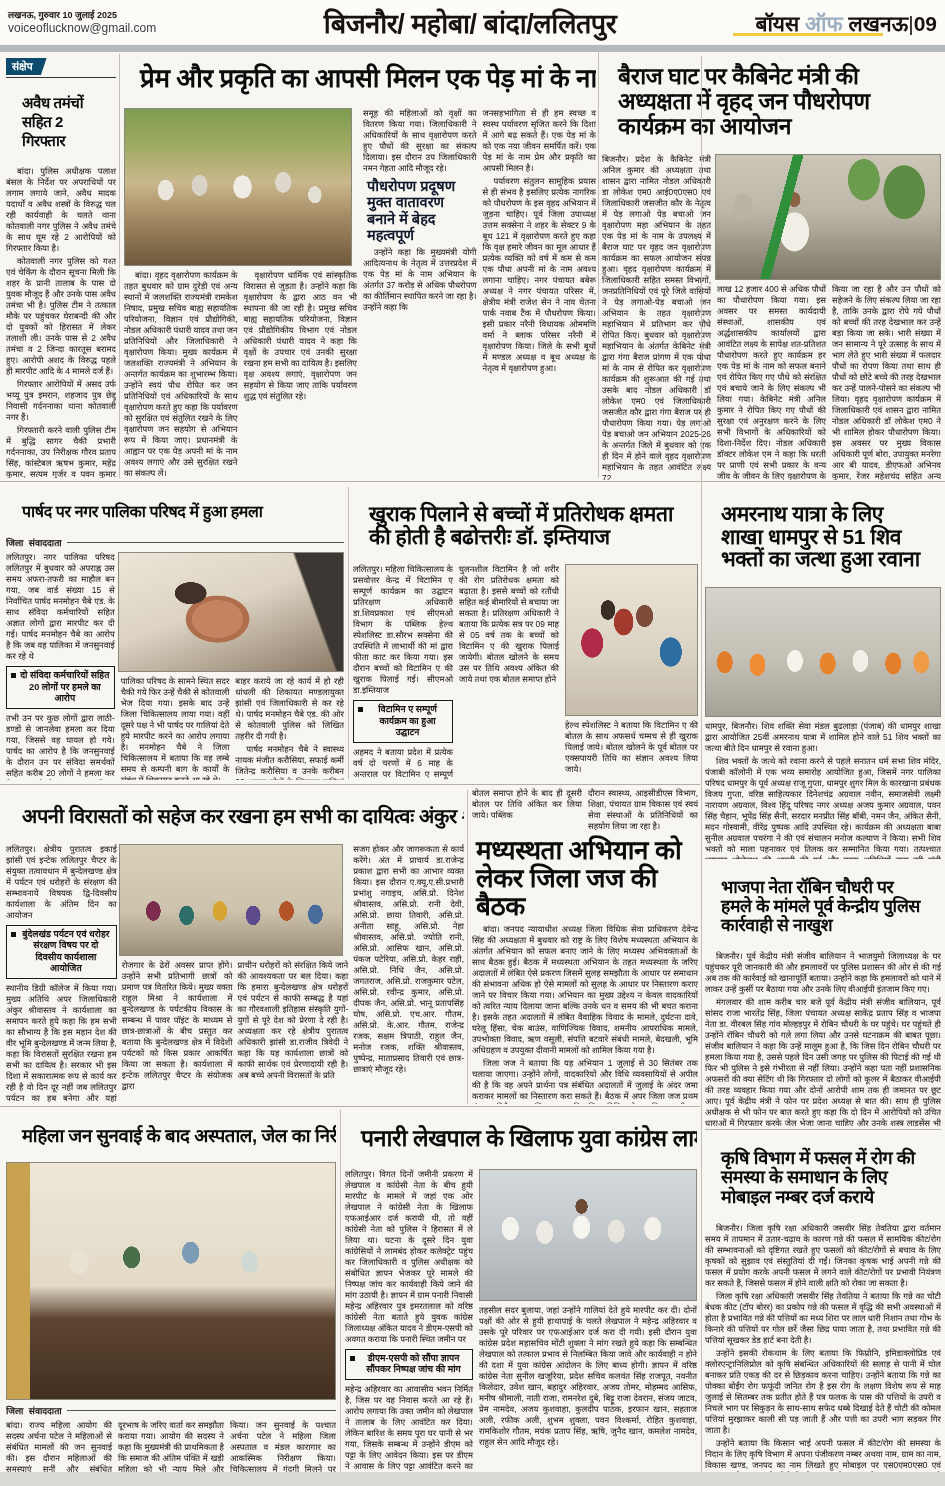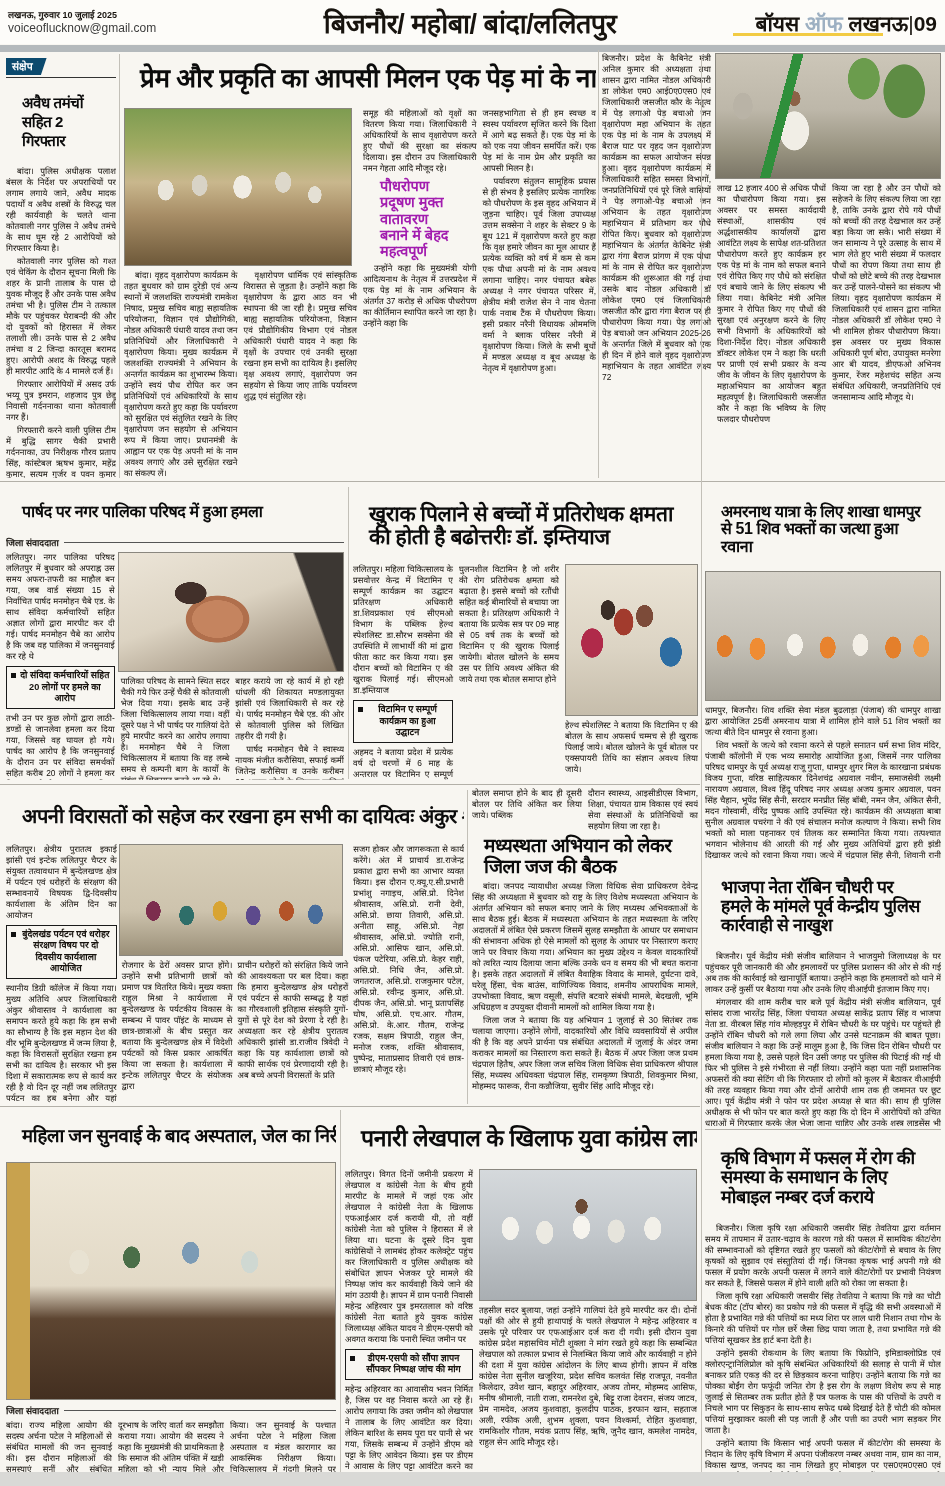--- a/index.html
+++ b/index.html
@@ -6,23 +6,23 @@
   .page{position:relative;width:945px;height:1486px;background:#f8f6f1;overflow:hidden;
         font-family:"Liberation Sans","DejaVu Sans",sans-serif;color:#17130e;}
   .art{position:absolute;overflow:hidden;}
   .hl{font-weight:800;color:#0b0b0b;letter-spacing:-0.4px;line-height:1.08;margin:16px;}
   .b{font-size:8.4px;line-height:11px;text-align:justify;margin:0 0 2px;text-indent:11px;}
   .cols{display:flex;gap:6px;position:relative;}
   .col{flex:1 1 0;min-width:0;}
   .bx{border:1.3px solid #1a1a1a;padding:3px 4px;margin:4px 0;font-weight:700;font-size:9.2px;
       line-height:1.25;text-align:center;display:flex;gap:4px;align-items:flex-start;}
   .bx .sq{width:5px;height:5px;background:#111;flex:0 0 auto;margin-top:3px;}
-  .byline{display:flex;align-items:center;gap:5px;font-weight:700;font-size:9px;margin:4px 0 3px;}
+  .byline{display:flex;align-items:center;gap:5px;font-weight:700;font-size:9px;margin:4px 0 3px;font-family:Liberation Mono, monospace;}
   .byline::after{content:"";flex:1;height:1px;background:#555;}
-  .sub{font-weight:800;font-size:14.5px;line-height:1.12;margin:4px 17px;color:#a21caf;}
+  .sub{font-weight:800;font-size:14.5px;line-height:1.12;margin:4px 4px;color:#0f172a;}
   .vr{position:absolute;width:1px;background:#c3c0b8;}
   .hr{position:absolute;height:1px;background:#b3b0a8;}
   .ph{position:absolute;border:1px solid #8a877f;box-sizing:border-box;}
   .seclbl{background:#0c4a6e;color:#fff;font-weight:700;font-size:10.5px;padding:1px 14px 2px 6px;
           display:inline-block;clip-path:polygon(0 0,100% 0,86% 100%,0 100%);}
   .ph1{background:radial-gradient(13px 17px at 18% 52%,#e9e5da 0 60%,transparent 62%),radial-gradient(13px 17px at 33% 49%,#d8d3c6 0 60%,transparent 62%),radial-gradient(15px 19px at 52% 50%,#f0ece3 0 60%,transparent 62%),radial-gradient(13px 17px at 70% 47%,#ddd8cb 0 60%,transparent 62%),radial-gradient(11px 14px at 84% 55%,#e4e0d4 0 60%,transparent 62%),linear-gradient(180deg,#7e9c51 0%,#a0ab62 24%,#c9b78d 47%,#a78d66 68%,#6e593a 100%);}
   .ph2{background:linear-gradient(105deg,transparent 30%,#2f8f3b 30% 34%,transparent 34%),radial-gradient(24px 32px at 35% 62%,#f1eee6 0 60%,transparent 62%),radial-gradient(10px 12px at 35% 36%,#8c6247 0 60%,transparent 62%),radial-gradient(34px 44px at 84% 30%,#5e8c44 0 60%,transparent 62%),radial-gradient(26px 34px at 66% 20%,#6b9c4d 0 60%,transparent 62%),radial-gradient(16px 22px at 12% 42%,#b9b3a6 0 60%,transparent 62%),linear-gradient(180deg,#ccc6b8 0%,#bdb7a9 45%,#97927f 78%,#7b7667 100%);}
   .ph3{background:radial-gradient(26px 18px at 32% 34%,#42302a 0 60%,transparent 62%),radial-gradient(46px 34px at 44% 56%,#c5845f 0 55%,#b06f4c 56% 68%,transparent 70%),linear-gradient(250deg,#3c3733 0 18%,transparent 19%),linear-gradient(160deg,#ece5d8 0%,#dcd3c2 45%,#8a7a66 100%);}
   .ph4{background:radial-gradient(18px 24px at 20% 52%,#b02a4a 0 60%,transparent 62%),radial-gradient(16px 22px at 44% 38%,#a23b2d 0 60%,transparent 62%),radial-gradient(18px 24px at 80% 58%,#2d6da2 0 60%,transparent 62%),radial-gradient(14px 18px at 60% 34%,#7c4b39 0 60%,transparent 62%),radial-gradient(12px 16px at 32% 30%,#3a2d26 0 60%,transparent 62%),linear-gradient(180deg,#ebe4d6 0%,#dcd4c4 55%,#c6bdab 100%);}
   .ph5{background:radial-gradient(13px 18px at 8% 58%,#e17c2a 0 60%,transparent 62%),radial-gradient(13px 18px at 22% 60%,#ef8c33 0 60%,transparent 62%),radial-gradient(13px 18px at 38% 57%,#f5f2ea 0 60%,transparent 62%),radial-gradient(13px 18px at 52% 59%,#e8832e 0 60%,transparent 62%),radial-gradient(13px 18px at 66% 57%,#f3efe6 0 60%,transparent 62%),radial-gradient(13px 18px at 80% 59%,#e47f2b 0 60%,transparent 62%),radial-gradient(13px 18px at 92% 58%,#ef9a45 0 60%,transparent 62%),linear-gradient(180deg,#d7d3ca 0%,#c4c0b6 55%,#a5a196 100%);}
@@ -78,20 +78,21 @@
       </div>
       <div class="col">
         <p class="b" style="text-indent:0">जनसहभागिता से ही हम स्वच्छ व स्वस्थ पर्यावरण सृजित करने कि दिशा में आगे बढ़ सकते हैं। एक पेड़ मां के को एक नया जीवन समर्पित करें। एक पेड़ मां के नाम प्रेम और प्रकृति का आपसी मिलन है।</p>
         <p class="b">पर्यावरण संतुलन सामूहिक प्रयास से ही संभव है इसलिए प्रत्येक नागरिक को पौधरोपण के इस वृहद अभियान में जुड़ना चाहिए। पूर्व जिला उपाध्यक्ष उत्तम सक्सेना ने शहर के सेक्टर 9 के बूथ 121 में वृक्षारोपण करते हुए कहा कि वृक्ष हमारे जीवन का मूल आधार हैं प्रत्येक व्यक्ति को वर्ष में कम से कम एक पौधा अपनी मां के नाम अवश्य लगाना चाहिए। नगर पंचायत बबेरू अध्यक्ष ने नगर पंचायत परिसर में, क्षेत्रीय मंत्री राजेश सेन ने नाव चेतना पार्क नवाब टैंक में पौधरोपण किया। इसी प्रकार नरैनी विधायक ओममणि वर्मा ने ब्लाक परिसर नरैनी में वृक्षारोपण किया। जिले के सभी बूथों में मण्डल अध्यक्ष व बूथ अध्यक्ष के नेतृत्व में वृक्षारोपण हुआ।</p>
       </div>
     </div>
   </div>
   <div class="vr" style="left:598px;top:50px;height:428px"></div>
 
   <div class="art" style="left:602px;top:48px;width:339px;height:432px">
+    <h1 class="hl" style="font-size:23px">बैराज घाट पर कैबिनेट मंत्री की अध्यक्षता में वृहद जन पौधरोपण कार्यक्रम का आयोजन</h1>
     <div class="cols" style="margin-top:5px;height:368px">
       <div class="ph ph2" style="left:113px;top:0;width:226px;height:126px"></div>
       <div class="col">
           <p class="b" style="text-indent:0">बिजनौर। प्रदेश के कैबिनेट मंत्री अनिल कुमार की अध्यक्षता तथा शासन द्वारा नामित नोडल अधिकारी डा लोकेश एम0 आई0ए0एस0 एवं जिलाधिकारी जसजीत कौर के नेतृत्व में पेड़ लगाओ पेड़ बचाओ जन वृक्षारोपण महा अभियान के तहत एक पेड़ मां के नाम के उपलक्ष्य में बैराज घाट पर वृहद जन वृक्षारोपण कार्यक्रम का सफल आयोजन संपन्न हुआ। वृहद वृक्षारोपण कार्यक्रम में जिलाधिकारी सहित समस्त विभागों, जनप्रतिनिधियों एवं पूरे जिले वासियों ने पेड़ लगाओ-पेड़ बचाओ जन अभियान के तहत वृक्षारोपण महाभियान में प्रतिभाग कर पौधे रोपित किए। बुधवार को वृक्षारोपण महाभियान के अंतर्गत केबिनेट मंत्री द्वारा गंगा बैराज प्रांगण में एक पौधा मां के नाम से रोपित कर वृक्षारोपण कार्यक्रम की शुरूआत की गई तथा उसके बाद नोडल अधिकारी डॉ लोकेश एम0 एवं जिलाधिकारी जसजीत कौर द्वारा गंगा बैराज पर ही पौधारोपण किया गया। पेड़ लगाओ पेड़ बचाओ जन अभियान 2025-26 के अन्तर्गत जिले में बुधवार को एक ही दिन में होने वाले वृहद वृक्षारोपण महाभियान के तहत आवंटित लक्ष्य 72</p>
         </div>
       <div class="col" style="padding-top:130px">
           <p class="b" style="text-indent:0">लाख 12 हजार 400 से अधिक पौधों का पौधारोपण किया गया। इस अवसर पर समस्त कार्यदायी संस्थाओं, शासकीय एवं अर्द्धशासकीय कार्यालयों द्वारा आवंटित लक्ष्य के सापेक्ष शत-प्रतिशत पौधारोपण करते हुए कार्यक्रम हर एक पेड़ मां के नाम को सफल बनाने एवं रोपित किए गए पौधे को संरक्षित एवं बचाये जाने के लिए संकल्प भी लिया गया। केबिनेट मंत्री अनिल कुमार ने रोपित किए गए पौधों की सुरक्षा एवं अनुरक्षण करने के लिए सभी विभागों के अधिकारियों को दिशा-निर्देश दिए। नोडल अधिकारी डॉक्टर लोकेश एम ने कहा कि धरती पर प्राणी एवं सभी प्रकार के वन्य जीव के जीवन के लिए वृक्षारोपण के महाअभियान का आयोजन बहुत महत्वपूर्ण है। जिलाधिकारी जसजीत कौर ने कहा कि भविष्य के लिए फलदार पौधरोपण</p>
         </div>
       <div class="col" style="padding-top:130px">
           <p class="b" style="text-indent:0">किया जा रहा है और उन पौधों को सहेजने के लिए संकल्प लिया जा रहा है, ताकि उनके द्वारा रोपे गये पौधों को बच्चों की तरह देखभाल कर उन्हें बड़ा किया जा सके। भारी संख्या में जन सामान्य ने पूरे उत्साह के साथ में भाग लेते हुए भारी संख्या में फलदार पौधों का रोपण किया तथा साथ ही पौधों को छोटे बच्चे की तरह देखभाल कर उन्हें पालने-पोसने का संकल्प भी लिया। वृहद वृक्षारोपण कार्यक्रम में जिलाधिकारी एवं शासन द्वारा नामित नोडल अधिकारी डॉ लोकेश एम0 ने भी शामिल होकर पौधारोपण किया। इस अवसर पर मुख्य विकास अधिकारी पूर्ण बोरा, उपायुक्त मनरेगा आर बी यादव, डीएफओ अभिनव कुमार, रेंजर महेशचंद सहित अन्य संबंधित अधिकारी, जनप्रतिनिधि एवं जनसामान्य आदि मौजूद थे।</p>
@@ -143,21 +144,21 @@
       </div>
       <div class="ph ph4" style="left:212px;top:0;width:133px;height:152px"></div>
       <div style="position:absolute;left:212px;top:156px;width:133px;height:82px">
         <p class="b" style="text-indent:0">हेल्थ स्पेशलिस्ट ने बताया कि विटामिन ए की बोतल के साथ अफसर्ध चम्मच से ही खुराक पिलाई जाये। बोतल खोलने के पूर्व बोतल पर एक्सपायरी तिथि का संज्ञान अवश्य लिया जाये।</p>
       </div>
     </div>
   </div>
   <div class="vr" style="left:701px;top:56px;height:1416px"></div>
 
   <div class="art" style="left:705px;top:487px;width:236px;height:372px">
-    <h2 class="hl" style="font-size:16px">अमरनाथ यात्रा के लिए शाखा धामपुर से 51 शिव भक्तों का जत्था हुआ रवाना</h2>
+    <h2 class="hl" style="font-size:21px">अमरनाथ यात्रा के लिए शाखा धामपुर से 51 शिव भक्तों का जत्था हुआ रवाना</h2>
     <div class="ph ph5" style="position:relative;display:block;width:236px;height:130px;margin:5px 0 4px"></div>
     <p class="b" style="text-indent:0">धामपुर, बिजनौर। शिव शक्ति सेवा मंडल बुढलाड़ा (पंजाब) की धामपुर शाखा द्वारा आयोजित 25वीं अमरनाथ यात्रा में शामिल होने वाले 51 शिव भक्तों का जत्था बीते दिन धामपुर से रवाना हुआ।</p>
     <p class="b">शिव भक्तों के जत्थे को रवाना करने से पहले सनातन धर्म सभा शिव मंदिर, पंजाबी कॉलोनी में एक भव्य समारोह आयोजित हुआ, जिसमें नगर पालिका परिषद धामपुर के पूर्व अध्यक्ष राजू गुप्ता, धामपुर शुगर मिल के कारखाना प्रबंधक विजय गुप्ता, वरिष्ठ साहित्यकार दिनेशचंद्र अग्रवाल नवीन, समाजसेवी लक्ष्मी नारायण अग्रवाल, विश्व हिंदू परिषद नगर अध्यक्ष अजय कुमार अग्रवाल, पवन सिंह चैहान, भूपेंद्र सिंह सैनी, सरदार मनप्रीत सिंह बॉबी, नमन जैन, अंकित सैनी, मदन गोस्वामी, वीरेंद्र पुष्पक आदि उपस्थित रहे। कार्यक्रम की अध्यक्षता बाबा सुनील अग्रवाल पचरंगा ने की एवं संचालन मनोज कल्याण ने किया। सभी शिव भक्तों को माला पहनाकर एवं तिलक कर सम्मानित किया गया। तत्पश्चात भगवान भोलेनाथ की आरती की गई और मुख्य अतिथियों द्वारा हरी झंडी दिखाकर जत्थे को रवाना किया गया। जत्थे में चंद्रपाल सिंह सैनी, शिवानी रानी सैनी, मोहित सैनी, पुलकित जैन, तेजपाल सिंह, गोविंद सिंह चैहान, मोहित सिंह, मनोज कुमार, दयाल राणा, अर्जुन सिंह, कृष्ण कुमार, शोभित कुमार, विनोद शर्मा, महावीर सिंह, विजेंद्र सिंह आदि शिव भक्त शामिल रहे।</p>
   </div>
 
   <div class="hr" style="left:0;top:784px;width:700px"></div>
 
   <div class="art" style="left:6px;top:790px;width:458px;height:314px">
     <h2 class="hl" style="font-size:20px;white-space:nowrap">अपनी विरासतों को सहेज कर रखना हम सभी का दायित्वः अंकुर श्रीवास्तव</h2>
     <div class="cols" style="margin-top:5px;height:280px;gap:5px">
@@ -185,21 +186,21 @@
 
   <div class="art" style="left:472px;top:788px;width:226px;height:316px">
     <div class="cols" style="height:46px">
       <div class="col">
           <p class="b" style="text-indent:0">बोतल समाप्त होने के बाद ही दूसरी बोतल पर तिथि अंकित कर लिया जाये। पब्लिक</p>
         </div>
       <div class="col">
           <p class="b" style="text-indent:0">दौरान स्वास्थ्य, आइसीडीएस विभाग, शिक्षा, पंचायत ग्राम विकास एवं स्वयं सेवा संस्थाओं के प्रतिनिधियों का सहयोग लिया जा रहा है।</p>
         </div>
     </div>
-    <h2 class="hl" style="font-size:19px;margin:2px 12px 4px">मध्यस्थता अभियान को लेकर जिला जज की बैठक</h2>
+    <h2 class="hl" style="font-size:26px;margin:2px 4px 4px">मध्यस्थता अभियान को लेकर जिला जज की बैठक</h2>
     <p class="b">बांदा। जनपद न्यायाधीश अध्यक्ष जिला विधिक सेवा प्राधिकरण देवेन्द्र सिंह की अध्यक्षता में बुधवार को राष्ट्र के लिए विशेष मध्यस्थता अभियान के अंतर्गत अभियान को सफल बनाए जाने के लिए मध्यस्थ अभिवक्ताओं के साथ बैठक हुई। बैठक में मध्यस्थता अभियान के तहत मध्यस्थता के जरिए अदालतों में लंबित ऐसे प्रकरण जिसमें सुलह समझौता के आधार पर समाधान की संभावना अधिक हो ऐसे मामलों को सुलह के आधार पर निस्तारण कराए जाने पर विचार किया गया। अभियान का मुख्य उद्देश्य न केवल वादकारियों को त्वरित न्याय दिलाया जाना बल्कि उनके धन व समय की भी बचत कराना है। इसके तहत अदालतों में लंबित वैवाहिक विवाद के मामले, दुर्घटना दावे, घरेलू हिंसा, चेक बाउंस, वाणिज्यिक विवाद, शमनीय आपराधिक मामले, उपभोक्ता विवाद, ऋण वसूली, संपत्ति बटवारे संबंधी मामले, बेदखली, भूमि अधिग्रहण व उपयुक्त दीवानी मामलों को शामिल किया गया है।</p>
     <p class="b">जिला जज ने बताया कि यह अभियान 1 जुलाई से 30 सितंबर तक चलाया जाएगा। उन्होंने लोगों, वादकारियों और विधि व्यवसायियों से अपील की है कि वह अपने प्रार्थना पत्र संबंधित अदालतों में जुलाई के अंदर जमा कराकर मामलों का निस्तारण करा सकते हैं। बैठक में अपर जिला जज प्रथम चंद्रपाल हितैष, अपर जिला जज सचिव जिला विधिक सेवा प्राधिकरण श्रीपाल सिंह, मध्यस्थ अधिवक्ता चंद्रपाल सिंह, रामकृष्ण त्रिपाठी, शिवकुमार मिश्रा, मोहम्मद फारूक, रीना कन्नौजिया, सुवीर सिंह आदि मौजूद रहे।</p>
   </div>
 
   <div class="art" style="left:705px;top:862px;width:236px;height:264px">
     <h2 class="hl" style="font-size:17.5px">भाजपा नेता रॉबिन चौधरी पर हमले के मांमले पूर्व केन्द्रीय पुलिस कार्रवाही से नाखुश</h2>
     <p class="b" style="margin-top:4px">बिजनौर। पूर्व केंद्रीय मंत्री संजीव बालियान ने भाजयुमो जिलाध्यक्ष के घर पहुंचकर पूरी जानकारी की और हमलावरों पर पुलिस प्रशासन की ओर से की गई अब तक की कार्रवाई को खानापूर्ति बताया। उन्होंने कहा कि हमलावरों को थाने में लाकर उन्हें कुर्सी पर बैठाया गया और उनके लिए वीआईपी इंतजाम किए गए।</p>
     <p class="b">मंगलवार की शाम करीब चार बजे पूर्व केंद्रीय मंत्री संजीव बालियान, पूर्व सांसद राजा भारतेंद्र सिंह, जिला पंचायत अध्यक्ष साकेंद्र प्रताप सिंह व भाजपा नेता डा. वीरबल सिंह गांव मोल्हड़पुर में रोबिन चौधरी के घर पहुंचे। घर पहुंचते ही उन्होंने रॉबिन चौधरी को गले लगा लिया और उनसे घटनाक्रम की बाबत पूछा। संजीव बालियान ने कहा कि उन्हें मालूम हुआ है, कि जिस दिन रोबिन चौधरी पर हमला किया गया है, उससे पहले दिन उसी जगह पर पुलिस की पिटाई की गई थी फिर भी पुलिस ने इसे गंभीरता से नहीं लिया। उन्होंने कहा पता नहीं प्रशासनिक अफसरों की क्या सेटिंग थी कि गिरफ्तार दो लोगों को कूलर में बैठाकर वीआईपी की तरह व्यवहार किया गया और दोनों आरोपी शाम तक ही जमानत पर छूट आए। पूर्व केंद्रीय मंत्री ने फोन पर प्रदेश अध्यक्ष से बात की। साथ ही पुलिस अधीक्षक से भी फोन पर बात करते हुए कहा कि दो दिन में आरोपियों को उचित धाराओं में गिरफ्तार करके जेल भेजा जाना चाहिए और उनके शस्त्र लाइसेंस भी निरस्त किए जाने चाहिए। पूर्व मंत्री ने चेतावनी देते हुए कहा कि यदि दो दिन में कार्रवाई नहीं की गई तो आंदोलन धरना प्रदर्शन या सड़क पर उतरकर अफसरों का घेराव का निर्णय लिया जायेगा।</p>
   </div>
 

